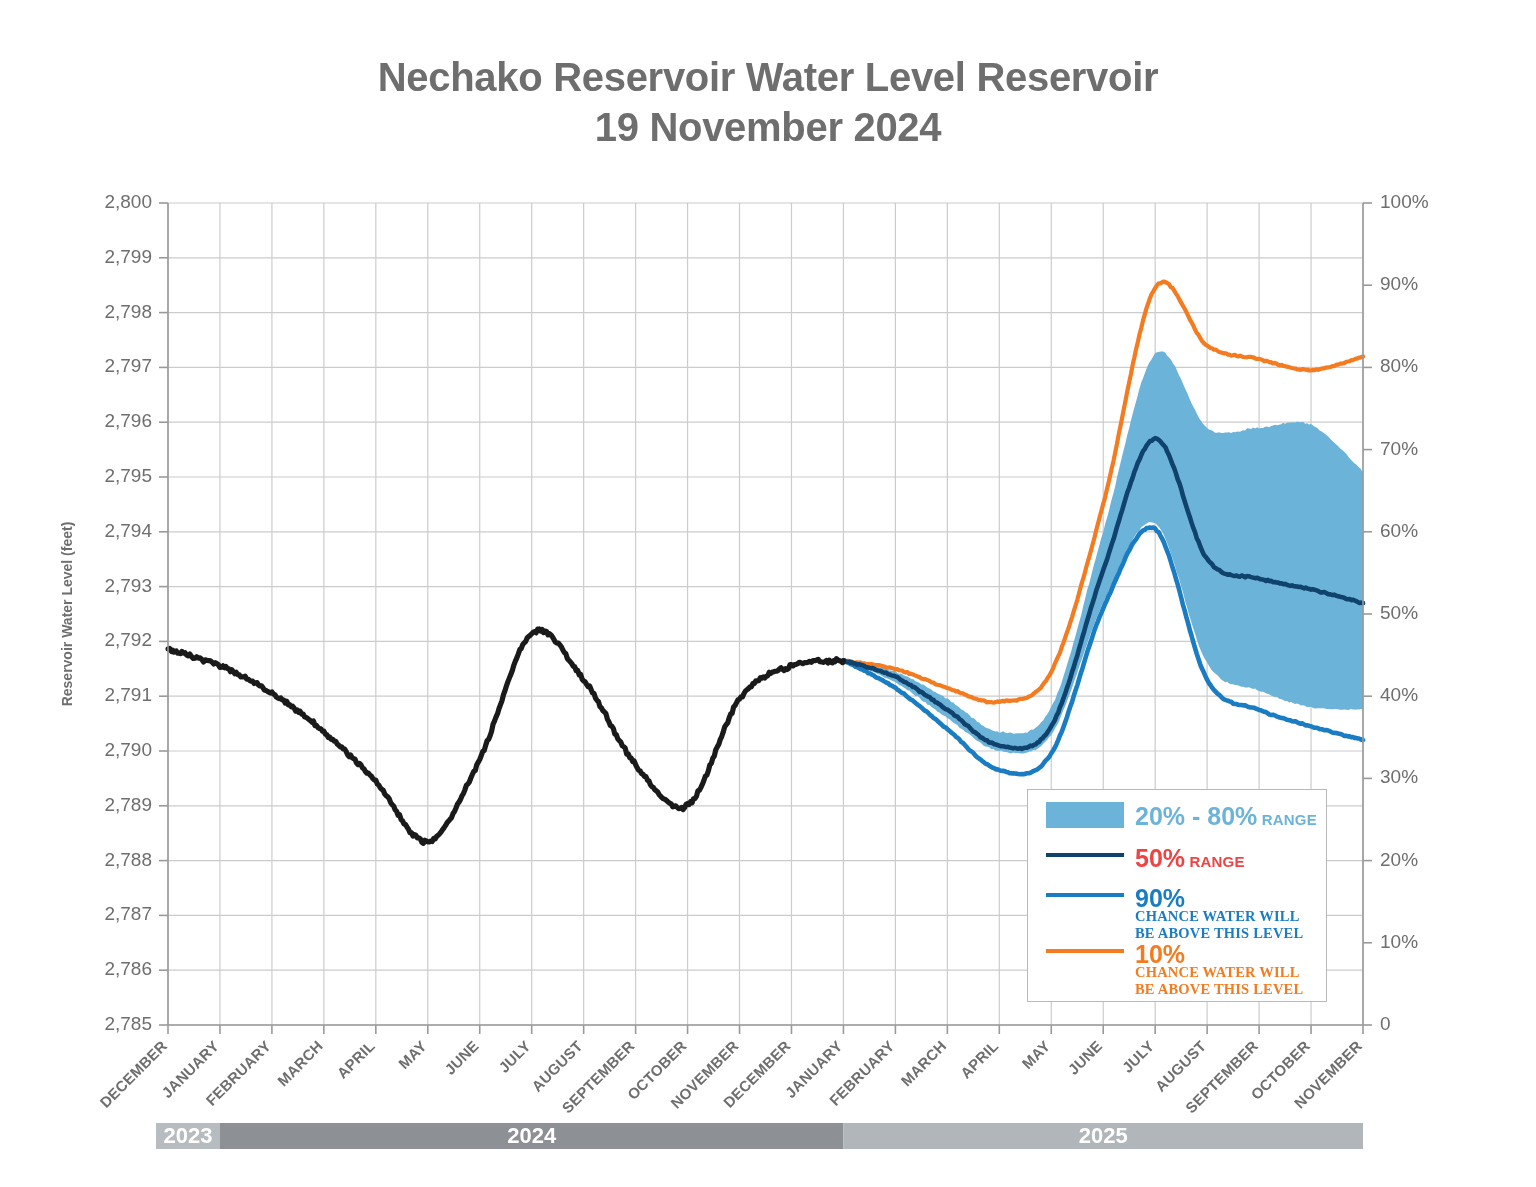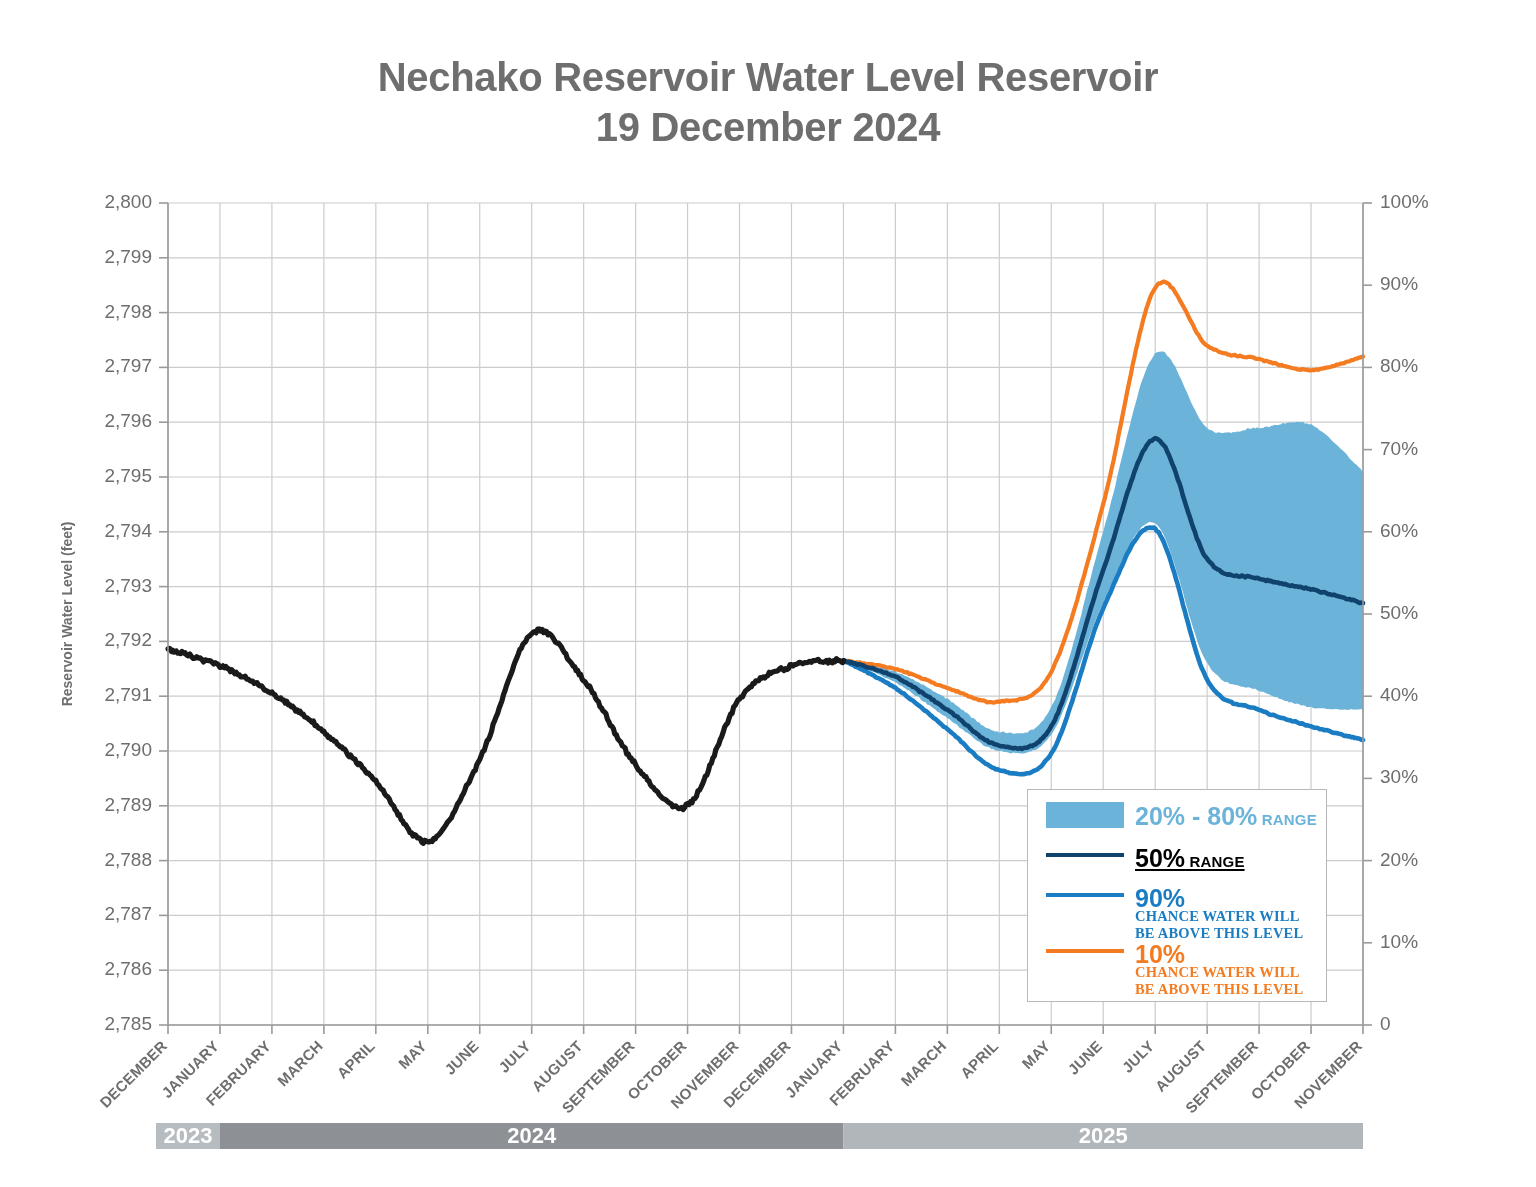--- a/index.html
+++ b/index.html
@@ -54,21 +54,21 @@
     letter-spacing:0.2px;
   }
 </style>
 </head>
 <body>
 
 <div id="root">
 
   <div id="chart-title">
     <span>Nechako Reservoir Water Level Reservoir</span>
-    <span class="l2">19 December 2024</span>
+    <span class="l2">19 November 2024</span>
   </div>
 
   <div id="plot-wrap">
     <svg id="plot" width="1536" height="1187">
       <g id="g-grid">
           <line x1="168" y1="203" x2="1363" y2="203" stroke="#cccccc" stroke-width="1.2"></line>
           <line x1="168" y1="257.79999999999995" x2="1363" y2="257.79999999999995" stroke="#cccccc" stroke-width="1.2"></line>
           <line x1="168" y1="312.6" x2="1363" y2="312.6" stroke="#cccccc" stroke-width="1.2"></line>
           <line x1="168" y1="367.4" x2="1363" y2="367.4" stroke="#cccccc" stroke-width="1.2"></line>
           <line x1="168" y1="422.20000000000005" x2="1363" y2="422.20000000000005" stroke="#cccccc" stroke-width="1.2"></line>
@@ -241,21 +241,21 @@
           <rect x="843.4347826086956" y="1123" width="519.5652173913044" height="26" fill="#b0b6ba"></rect>
           <text x="1103.2173913043478" y="1137" class="yearlab">2025</text>
         </g>
     </svg>
   </div>
 
   <div class="legend-box" id="legend" style="left: 1027px; top: 789px; width: 300px; height: 213px;">
       <div class="lg-swatch-fill" style="left: 18px; top: 12px; width: 78px; height: 26px; background: rgb(108, 179, 218);"></div>
       <div class="lg-main" style="left: 107px; top: 8px; color: rgb(108, 179, 218);">20% - 80%<span class="lg-suffix"> RANGE</span></div>
       <div class="lg-swatch-line" style="left: 18px; top: 63px; width: 78px; height: 4px; background: rgb(16, 66, 110);"></div>
-      <div class="lg-main" style="left: 107px; top: 50px; color: #000000; text-decoration: underline;">50%<span class="lg-suffix"> RANGE</span></div>
+      <div class="lg-main" style="left: 107px; top: 50px; color: #ef4444;">50%<span class="lg-suffix"> RANGE</span></div>
       <div class="lg-swatch-line" style="left: 18px; top: 103px; width: 78px; height: 4px; background: rgb(26, 124, 194);"></div>
       <div class="lg-main" style="left: 107px; top: 90px; color: rgb(26, 124, 194);">90%</div>
       <div class="lg-sub" style="left: 107px; top: 118px; color: rgb(26, 124, 194);">CHANCE WATER WILL
 BE ABOVE THIS LEVEL</div>
       <div class="lg-swatch-line" style="left: 18px; top: 159px; width: 78px; height: 4px; background: rgb(244, 123, 32);"></div>
       <div class="lg-main" style="left: 107px; top: 146px; color: rgb(244, 123, 32);">10%</div>
       <div class="lg-sub" style="left: 107px; top: 174px; color: rgb(244, 123, 32);">CHANCE WATER WILL
 BE ABOVE THIS LEVEL</div>
     </div>
 

